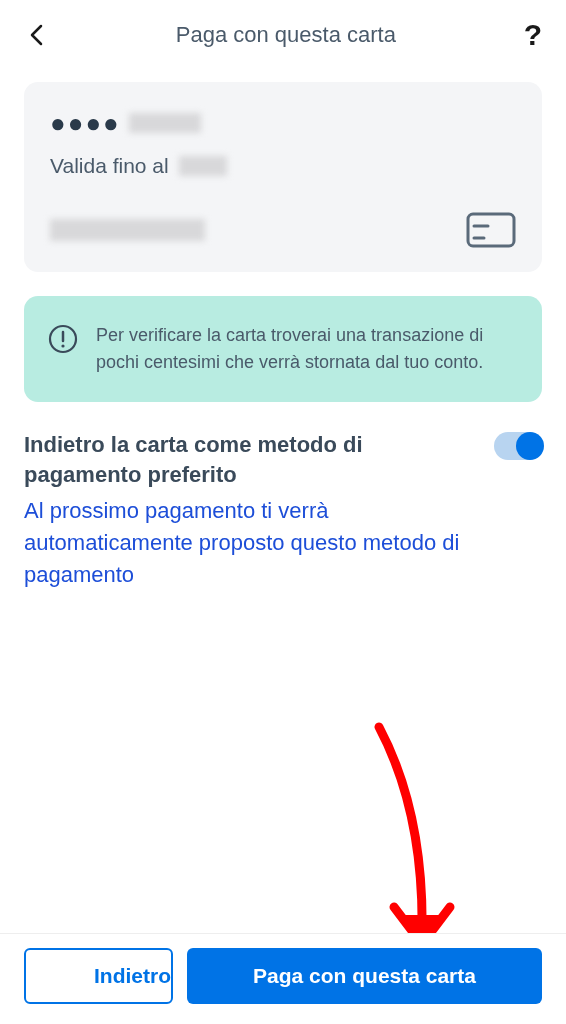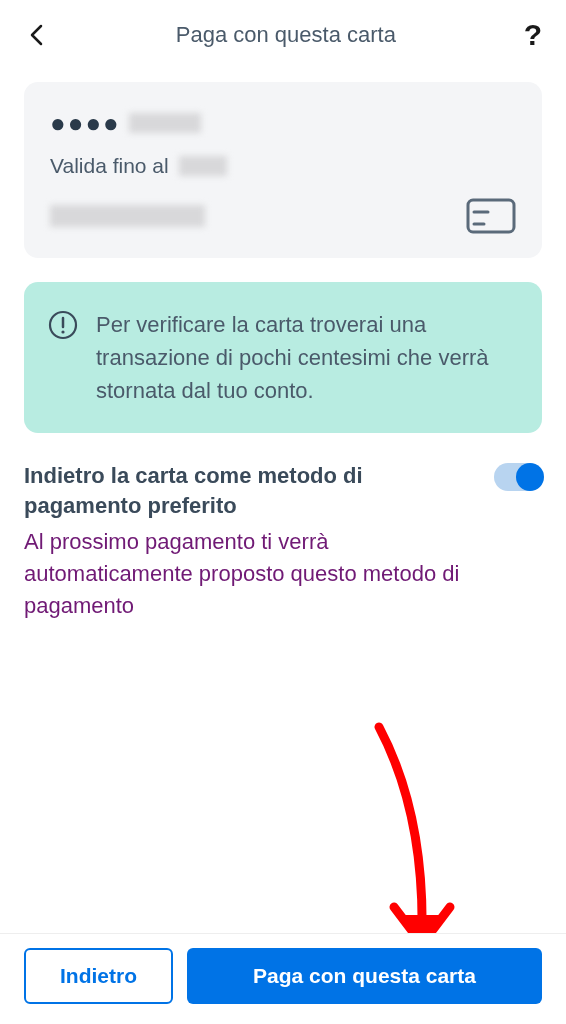--- a/index.html
+++ b/index.html
@@ -69,21 +69,21 @@
       filter: blur(3px);
     }
     .redacted-1 {
       width: 72px;
       height: 20px;
     }
     .valid-row {
       display: flex;
       align-items: center;
       gap: 10px;
-      margin-bottom: 20px;
+      margin-bottom: 34px;
     }
     .valid-label {
       font-size: 21px;
       color: #4a5a6a;
     }
     .redacted-2 {
       width: 48px;
       height: 20px;
     }
     .bottom-row {
@@ -108,21 +108,21 @@
       gap: 18px;
       align-items: flex-start;
     }
     .info-icon {
       flex-shrink: 0;
       width: 30px;
       height: 30px;
       margin-top: 2px;
     }
     .info-text {
-      font-size: 22px;
+      font-size: 18px;
       line-height: 1.5;
       color: #4a5a6a;
     }
     .toggle-section {
       margin: 0 24px;
       display: flex;
       gap: 20px;
       align-items: flex-start;
     }
     .toggle-text-wrap {
@@ -130,21 +130,21 @@
     }
     .toggle-title {
       font-size: 22px;
       font-weight: 700;
       color: #3a4a5a;
       line-height: 1.35;
       margin-bottom: 6px;
     }
     .toggle-desc {
       font-size: 22px;
-      color: #701a75;
+      color: #1d4ed8;
       line-height: 1.45;
     }
     .toggle {
       width: 48px;
       height: 28px;
       background: #b8d4f0;
       border-radius: 14px;
       position: relative;
       cursor: pointer;
       flex-shrink: 0;
@@ -179,21 +179,21 @@
     .btn-secondary {
       flex: 0.58;
       padding: 14px 0;
       background: #fff;
       border: 2px solid #0073e6;
       border-radius: 6px;
       color: #0073e6;
       font-size: 21px;
       font-weight: 700;
       cursor: pointer;
-      text-align: center;
+      text-align: right;
     }
     .btn-primary {
       flex: 1.42;
       padding: 14px 0;
       background: #0073e6;
       border: none;
       border-radius: 6px;
       color: #fff;
       font-size: 21px;
       font-weight: 700;

